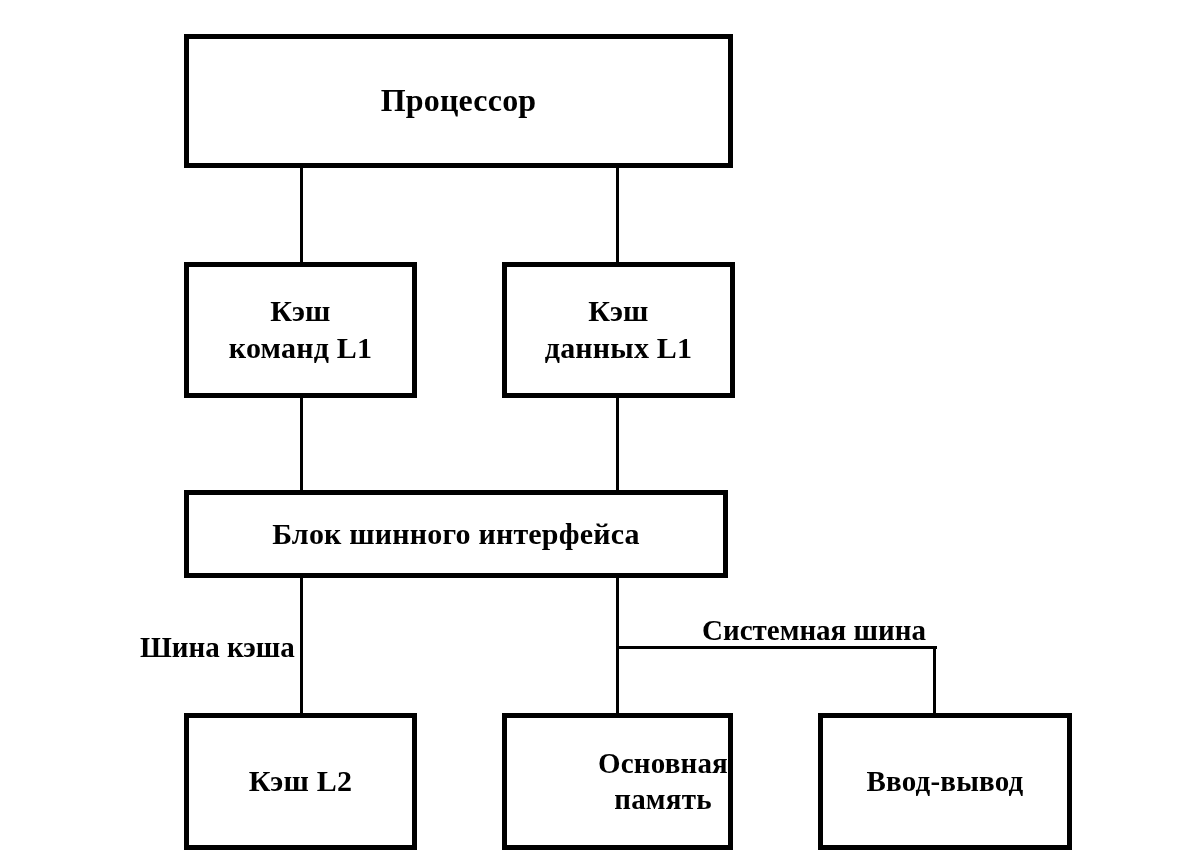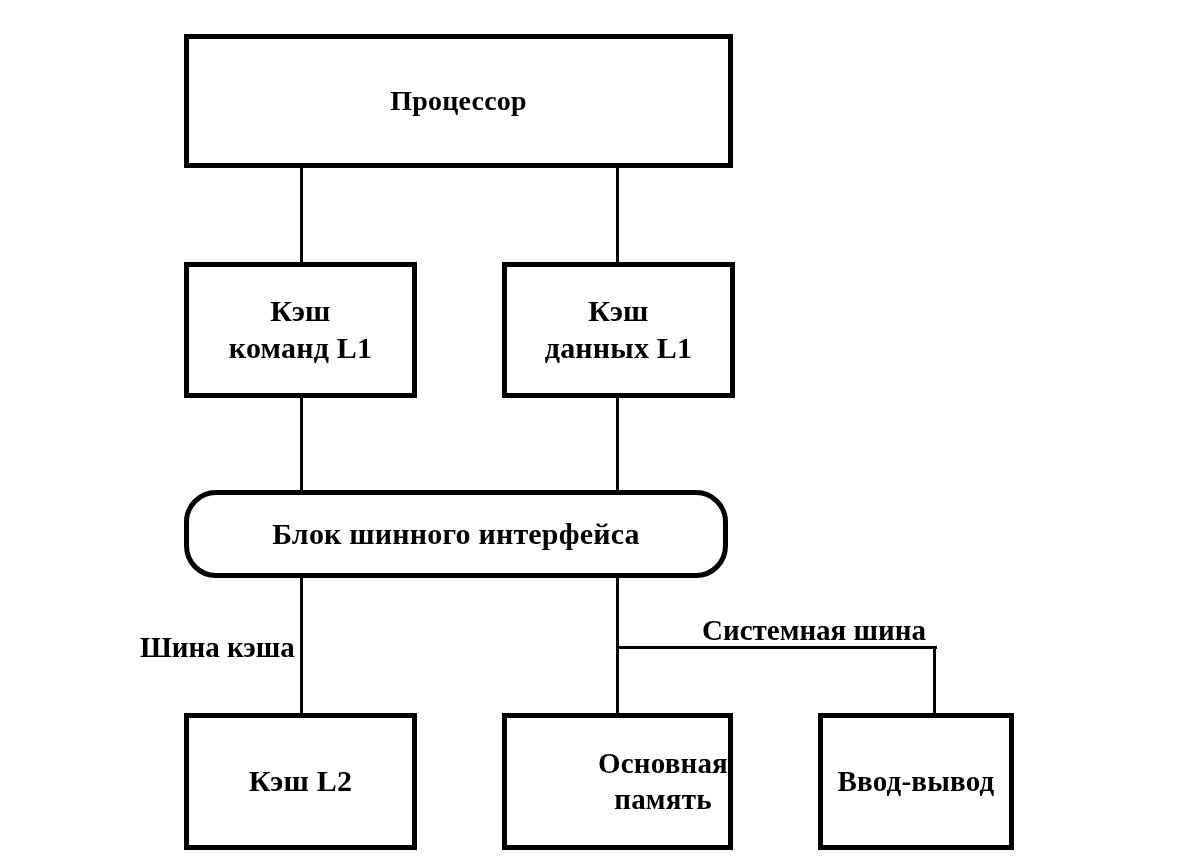--- a/index.html
+++ b/index.html
@@ -25,21 +25,21 @@
     justify-content: center;
     text-align: center;
   }
   .node .label {
     font-weight: 700;
     color: #000000;
     line-height: 1.22;
     letter-spacing: 0.2px;
     white-space: pre-line;
   }
-  .f32 { font-size: 28px; }
+  .f32 { font-size: 32px; }
   .f30 { font-size: 30px; }
   .f29 { font-size: 29px; }
 
   
   .vline {
     position: absolute;
     width: 3px;
     background: #000000;
   }
   .hline {
@@ -67,34 +67,34 @@
   <div class="node" id="node-l1-instr" style="left: 184px; top: 262px; width: 233px; height: 136px;">
     <span class="label f30">Кэш
 команд L1</span>
   </div>
 
   <div class="node" id="node-l1-data" style="left: 502px; top: 262px; width: 233px; height: 136px;">
     <span class="label f30">Кэш
 данных L1</span>
   </div>
 
-  <div class="node" id="node-bus-interface" style="left: 184px; top: 490px; width: 544px; height: 88px; border-radius: 32px;">
+  <div class="node" id="node-bus-interface" style="left: 184px; top: 490px; width: 544px; height: 88px;">
     <span class="label f30">Блок шинного интерфейса</span>
   </div>
 
   <div class="node" id="node-l2-cache" style="left: 184px; top: 713px; width: 233px; height: 137px; justify-content: center;">
     <span class="label f30">Кэш L2</span>
   </div>
 
   <div class="node" id="node-main-memory" style="left: 502px; top: 713px; width: 231px; height: 137px; justify-content: flex-end;">
     <span class="label f29">Основная
 память</span>
   </div>
 
-  <div class="node" id="node-io" style="left: 818px; top: 713px; width: 196px; height: 137px; justify-content: center;">
+  <div class="node" id="node-io" style="left: 818px; top: 713px; width: 254px; height: 137px; justify-content: center;">
     <span class="label f29">Ввод-вывод</span>
   </div>
 
   <div class="vline" id="conn-0" style="left: 300px; top: 168px; height: 94px;"></div>
   <div class="vline" id="conn-1" style="left: 616px; top: 168px; height: 94px;"></div>
   <div class="vline" id="conn-2" style="left: 300px; top: 398px; height: 92px;"></div>
   <div class="vline" id="conn-3" style="left: 616px; top: 398px; height: 92px;"></div>
   <div class="vline" id="conn-4" style="left: 300px; top: 578px; height: 135px;"></div>
   <div class="vline" id="conn-5" style="left: 616px; top: 578px; height: 135px;"></div>
   <div class="hline" id="conn-6" style="left: 617px; top: 646px; width: 320px;"></div>

